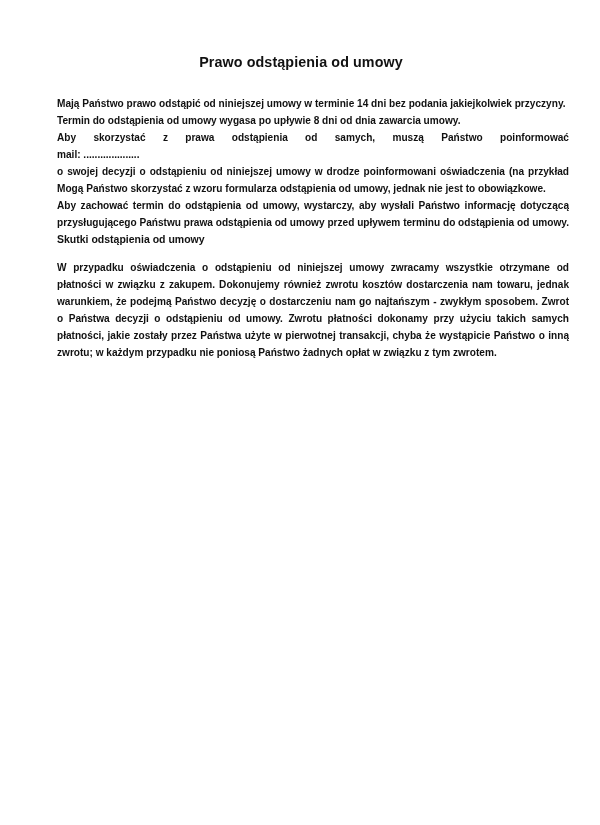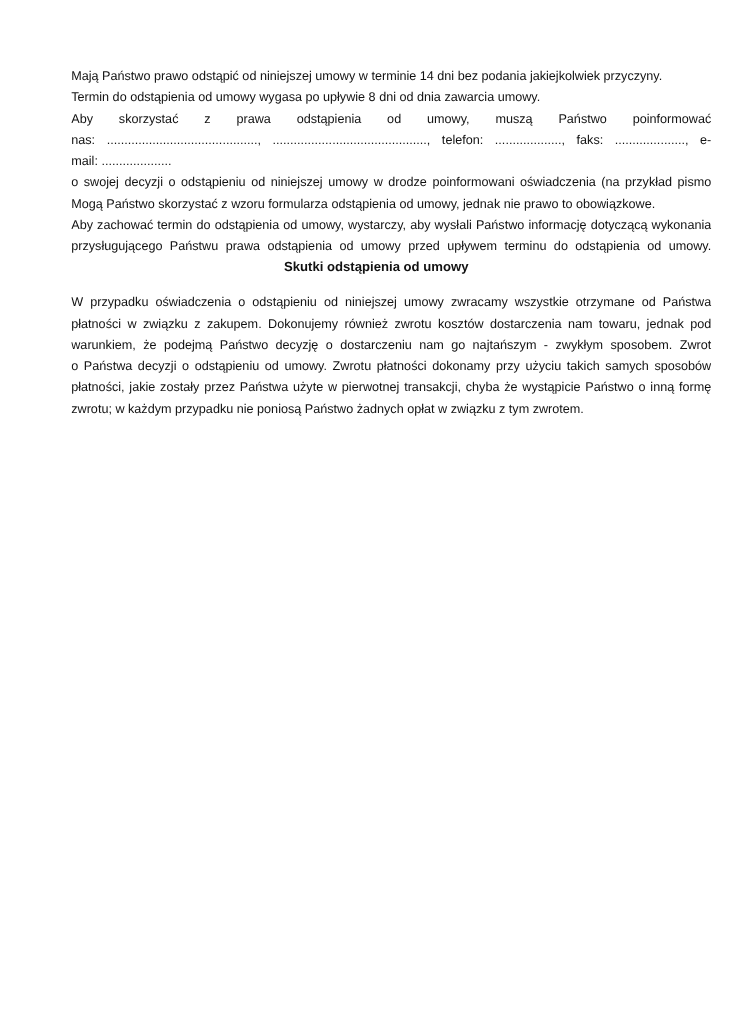--- a/index.html
+++ b/index.html
@@ -27,53 +27,52 @@
     line-height: 18px;
     text-align: center;
     margin-right: 24px;
     margin-bottom: 24px;
     letter-spacing: 0.1px;
   }
   .section-heading {
     font-size: 10.5px;
     font-weight: bold;
     line-height: 16px;
-    text-align: center;
     margin-right: 24px;
   }
-  .block { width: 512px; }
+  .block { width: 512px; font-weight: bold; }
   .block.effects { margin-top: 12px; }
   .ln {
     font-size: 10.1px;
     line-height: 17px;
     height: 17px;
     overflow: hidden;
     text-align: justify;
     text-align-last: left;
     white-space: normal;
   }
   .ln.stretch {
     text-align-last: justify;
   }
 </style>
 </head>
 <body>
 
 <div class="page">
   <div class="content">
 
+    <h1 class="doc-title">Prawo odstąpienia od umowy</h1>
 
     <div class="block intro">
       <p class="ln">Mają Państwo prawo odstąpić od niniejszej umowy w terminie 14 dni bez podania jakiejkolwiek przyczyny.</p>
       <p class="ln">Termin do odstąpienia od umowy wygasa po upływie 8 dni od dnia zawarcia umowy.</p>
-      <p class="ln stretch">Aby skorzystać z prawa odstąpienia od umowy, muszą Państwo poinformować</p>
-      <p class="ln stretch">nas: ..........................................., ............................................, telefon: ..................., faks: ...................., e-</p>
+      <p class="ln stretch">Aby skorzystać z prawa odstąpienia od samych, muszą Państwo poinformować</p>
       <p class="ln">mail: ....................</p>
       <p class="ln stretch">o swojej decyzji o odstąpieniu od niniejszej umowy w drodze poinformowani oświadczenia (na przykład pismo</p>
-      <p class="ln">Mogą Państwo skorzystać z wzoru formularza odstąpienia od umowy, jednak nie prawo to obowiązkowe.</p>
+      <p class="ln">Mogą Państwo skorzystać z wzoru formularza odstąpienia od umowy, jednak nie jest to obowiązkowe.</p>
       <p class="ln stretch">Aby zachować termin do odstąpienia od umowy, wystarczy, aby wysłali Państwo informację dotyczącą wykonania</p>
       <p class="ln stretch">przysługującego Państwu prawa odstąpienia od umowy przed upływem terminu do odstąpienia od umowy.</p>
     </div>
 
     <h2 class="section-heading">Skutki odstąpienia od umowy</h2>
 
     <div class="block effects">
       <p class="ln stretch">W przypadku oświadczenia o odstąpieniu od niniejszej umowy zwracamy wszystkie otrzymane od Państwa</p>
       <p class="ln stretch">płatności w związku z zakupem. Dokonujemy również zwrotu kosztów dostarczenia nam towaru, jednak pod</p>
       <p class="ln stretch">warunkiem, że podejmą Państwo decyzję o dostarczeniu nam go najtańszym - zwykłym sposobem. Zwrot</p>

